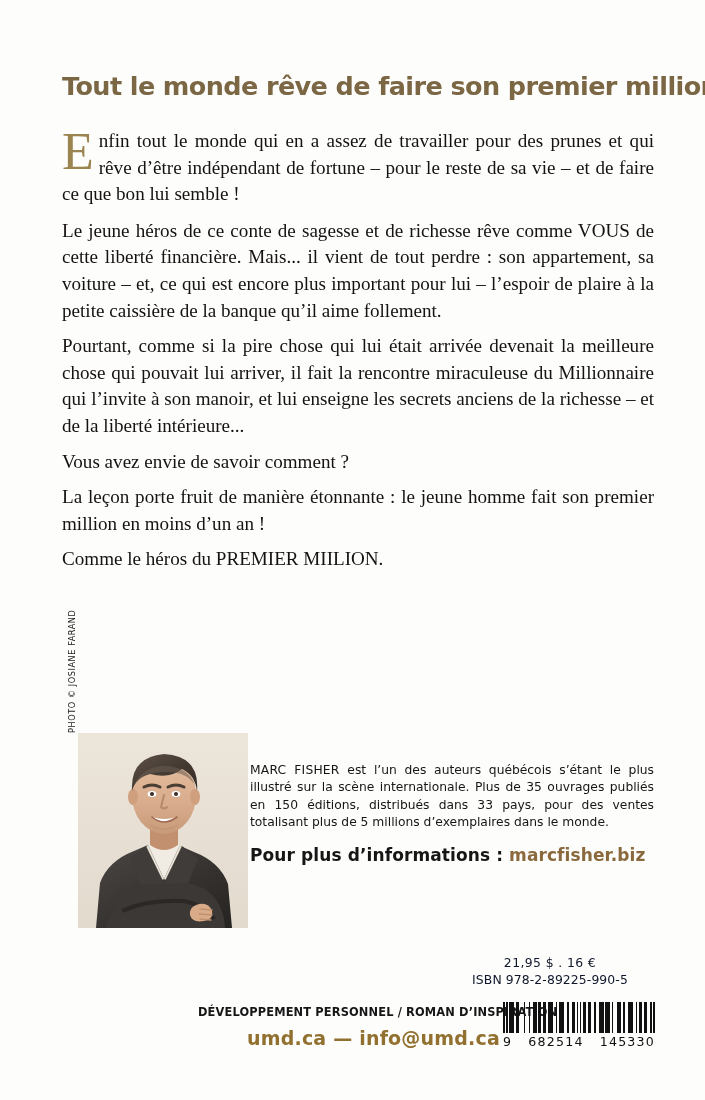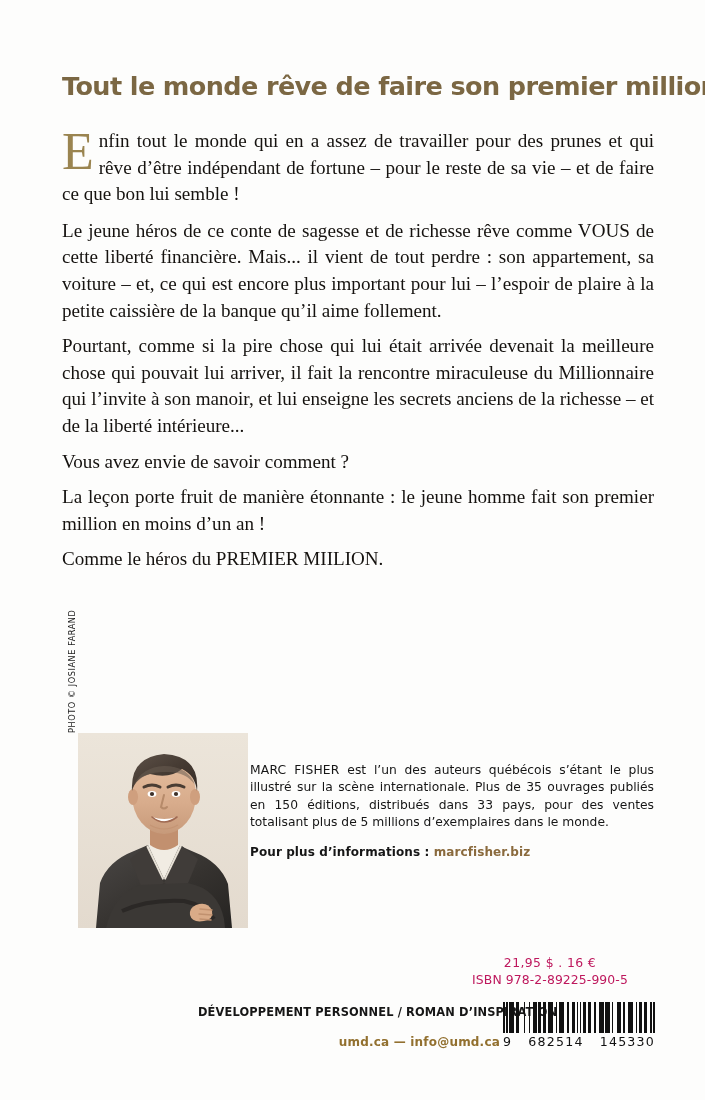--- a/index.html
+++ b/index.html
@@ -133,21 +133,21 @@
   .author-bio .nm {
     font-weight: normal;
     letter-spacing: 0.2px;
   }
   .author-more {
     position: absolute;
     left: 188px;
     top: 112px;
     width: 404px;
     font-family: "DejaVu Sans", sans-serif;
-    font-size: 12px;
+    font-size: 17px;
     font-weight: bold;
     color: #161616;
     letter-spacing: 0.1px;
   }
   .author-more .site {
     color: #8a6a3d;
     font-weight: bold;
   }
 
   
@@ -168,36 +168,36 @@
     font-family: "DejaVu Sans", sans-serif;
   }
   .publisher .line1 {
     font-size: 11.4px;
     font-weight: bold;
     letter-spacing: 0.15px;
     color: #161616;
     white-space: nowrap;
   }
   .publisher .line2 {
-    margin-top: 16px;
-    font-size: 12px;
+    margin-top: 8px;
+    font-size: 19px;
     font-weight: bold;
     letter-spacing: 0.2px;
     color: #92702f;
     white-space: nowrap;
   }
 
   .price-block {
     position: absolute;
     left: 450px;
     top: 0px;
     width: 200px;
     text-align: center;
     font-family: "DejaVu Sans", sans-serif;
-    color: #be185d;
+    color: #0f172a;
   }
   .price-block .price {
     font-size: 12.4px;
     letter-spacing: 0.4px;
   }
   .price-block .isbn {
     margin-top: 2px;
     font-size: 12.4px;
     letter-spacing: 0.1px;
   }

